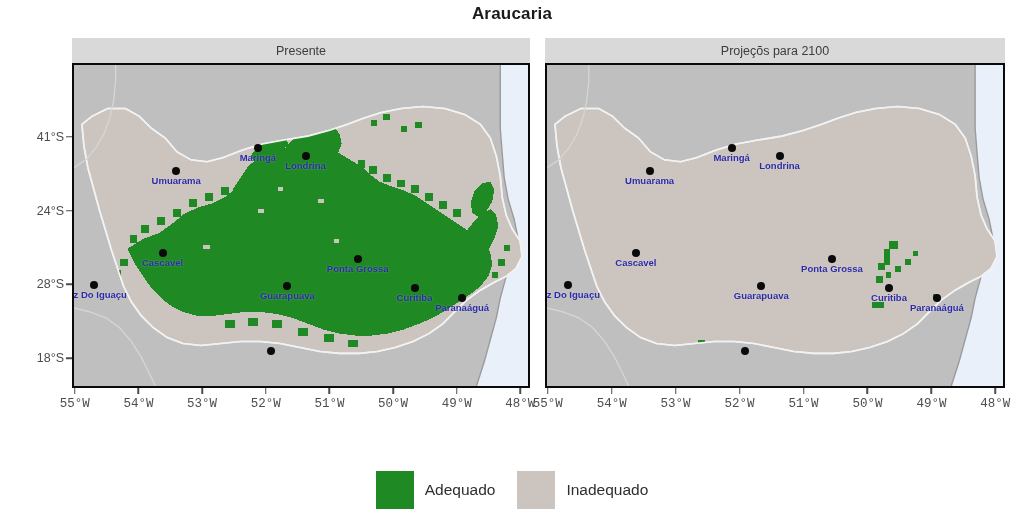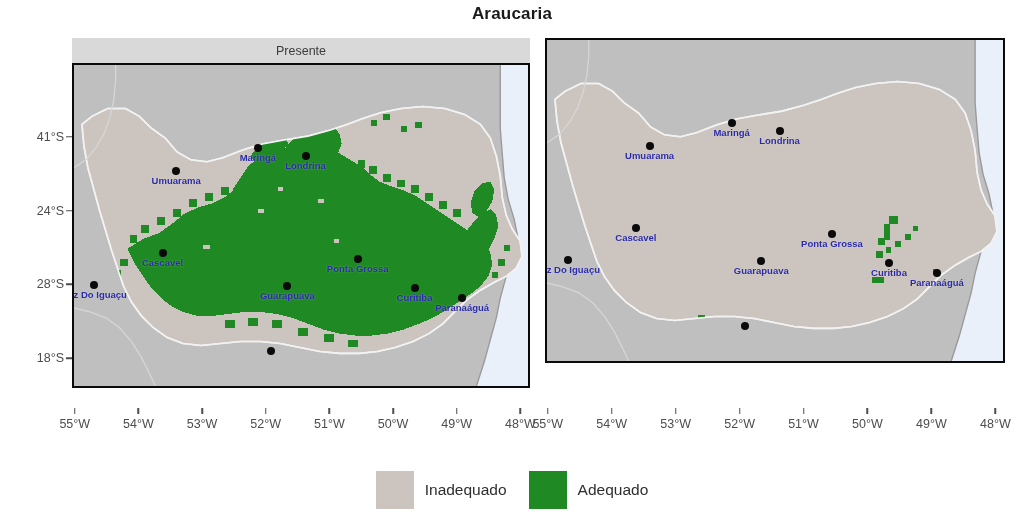--- a/index.html
+++ b/index.html
@@ -58,21 +58,21 @@
     text-shadow: 0 0 2px rgba(255,255,255,.35);
   }
 
   
   .ytick-group { position: absolute; left: 0; top: 63px; width: 72px; height: 325px; }
   .ytick { position: absolute; right: 8px; transform: translateY(-50%);
            font-size: 12.5px; color: #4D4D4D; white-space: nowrap; }
   .ytick-mark { position: absolute; right: 0; width: 6px; height: 1.5px;
                 background: #4D4D4D; transform: translateY(-50%); }
 
-  .xtick-group { position: absolute; top: 408px; height: 30px; }
+  .xtick-group { position: absolute; top: 388px; height: 30px; font-family: Liberation Mono, monospace; }
   #xticks-left  { left: 72px;  width: 458px; }
   #xticks-right { left: 545px; width: 460px; }
   .xtick { position: absolute; top: 9px; transform: translateX(-50%);
            font-size: 12.5px; color: #4D4D4D; white-space: nowrap; }
   .xtick-mark { position: absolute; top: 0; width: 1.5px; height: 6px;
                 background: #4D4D4D; transform: translateX(-50%); }
 
   
   .legend {
     position: absolute; left: 0; top: 462px; width: 1024px; height: 55px;
@@ -260,20 +260,23 @@
         <span class="city-label">Paranaáguá</span>
       </div>
       <div class="city" style="left:43.5%;top:89.0%">
         <span class="city-dot"></span>
         <span class="city-label"></span>
       </div>
     </div>
   </div>
 
   <div class="panel" id="panel-right">
+    <div class="strip">
+      <span>Projeçõs para 2100</span>
+    </div>
     <div class="plot-area">
       <div class="map-canvas">
         <svg viewBox="0 0 458 325" preserveAspectRatio="none">
           <defs>
             <clipPath id="clipParanaR">
               <path d="M8,60 L18,52 L34,44 L52,44 L66,52 L78,64 L92,74 L104,88 L118,96 L134,98
                        L150,94 L170,86 L190,80 L212,76 L236,72 L258,66 L276,60 L292,54 L310,48
                        L330,44 L352,42 L374,44 L394,50 L410,60 L420,74 L426,92 L430,112 L432,134
                        L436,152 L442,166 L450,178 L452,194 L446,206 L436,214 L424,220 L410,228
                        L396,238 L384,250 L372,262 L358,272 L342,280 L324,286 L306,290 L288,292
@@ -403,22 +406,22 @@
     <div class="xtick-mark" style="left:70.1%"></div>
     <div class="xtick" style="left:70.1%">50°W</div>
     <div class="xtick-mark" style="left:84.0%"></div>
     <div class="xtick" style="left:84.0%">49°W</div>
     <div class="xtick-mark" style="left:97.9%"></div>
     <div class="xtick" style="left:97.9%">48°W</div>
   </div>
 
   <div class="legend">
     <div class="legend-item">
+      <span class="legend-swatch" style="background:#1F8A24"></span>
+      <span class="legend-label">Adequado</span>
+    </div>
+    <div class="legend-item">
       <span class="legend-swatch" style="background:#CCC4BE"></span>
       <span class="legend-label">Inadequado</span>
     </div>
-    <div class="legend-item">
-      <span class="legend-swatch" style="background:#1F8A24"></span>
-      <span class="legend-label">Adequado</span>
-    </div>
   </div>
 
 </div>
 
 </body></html>

